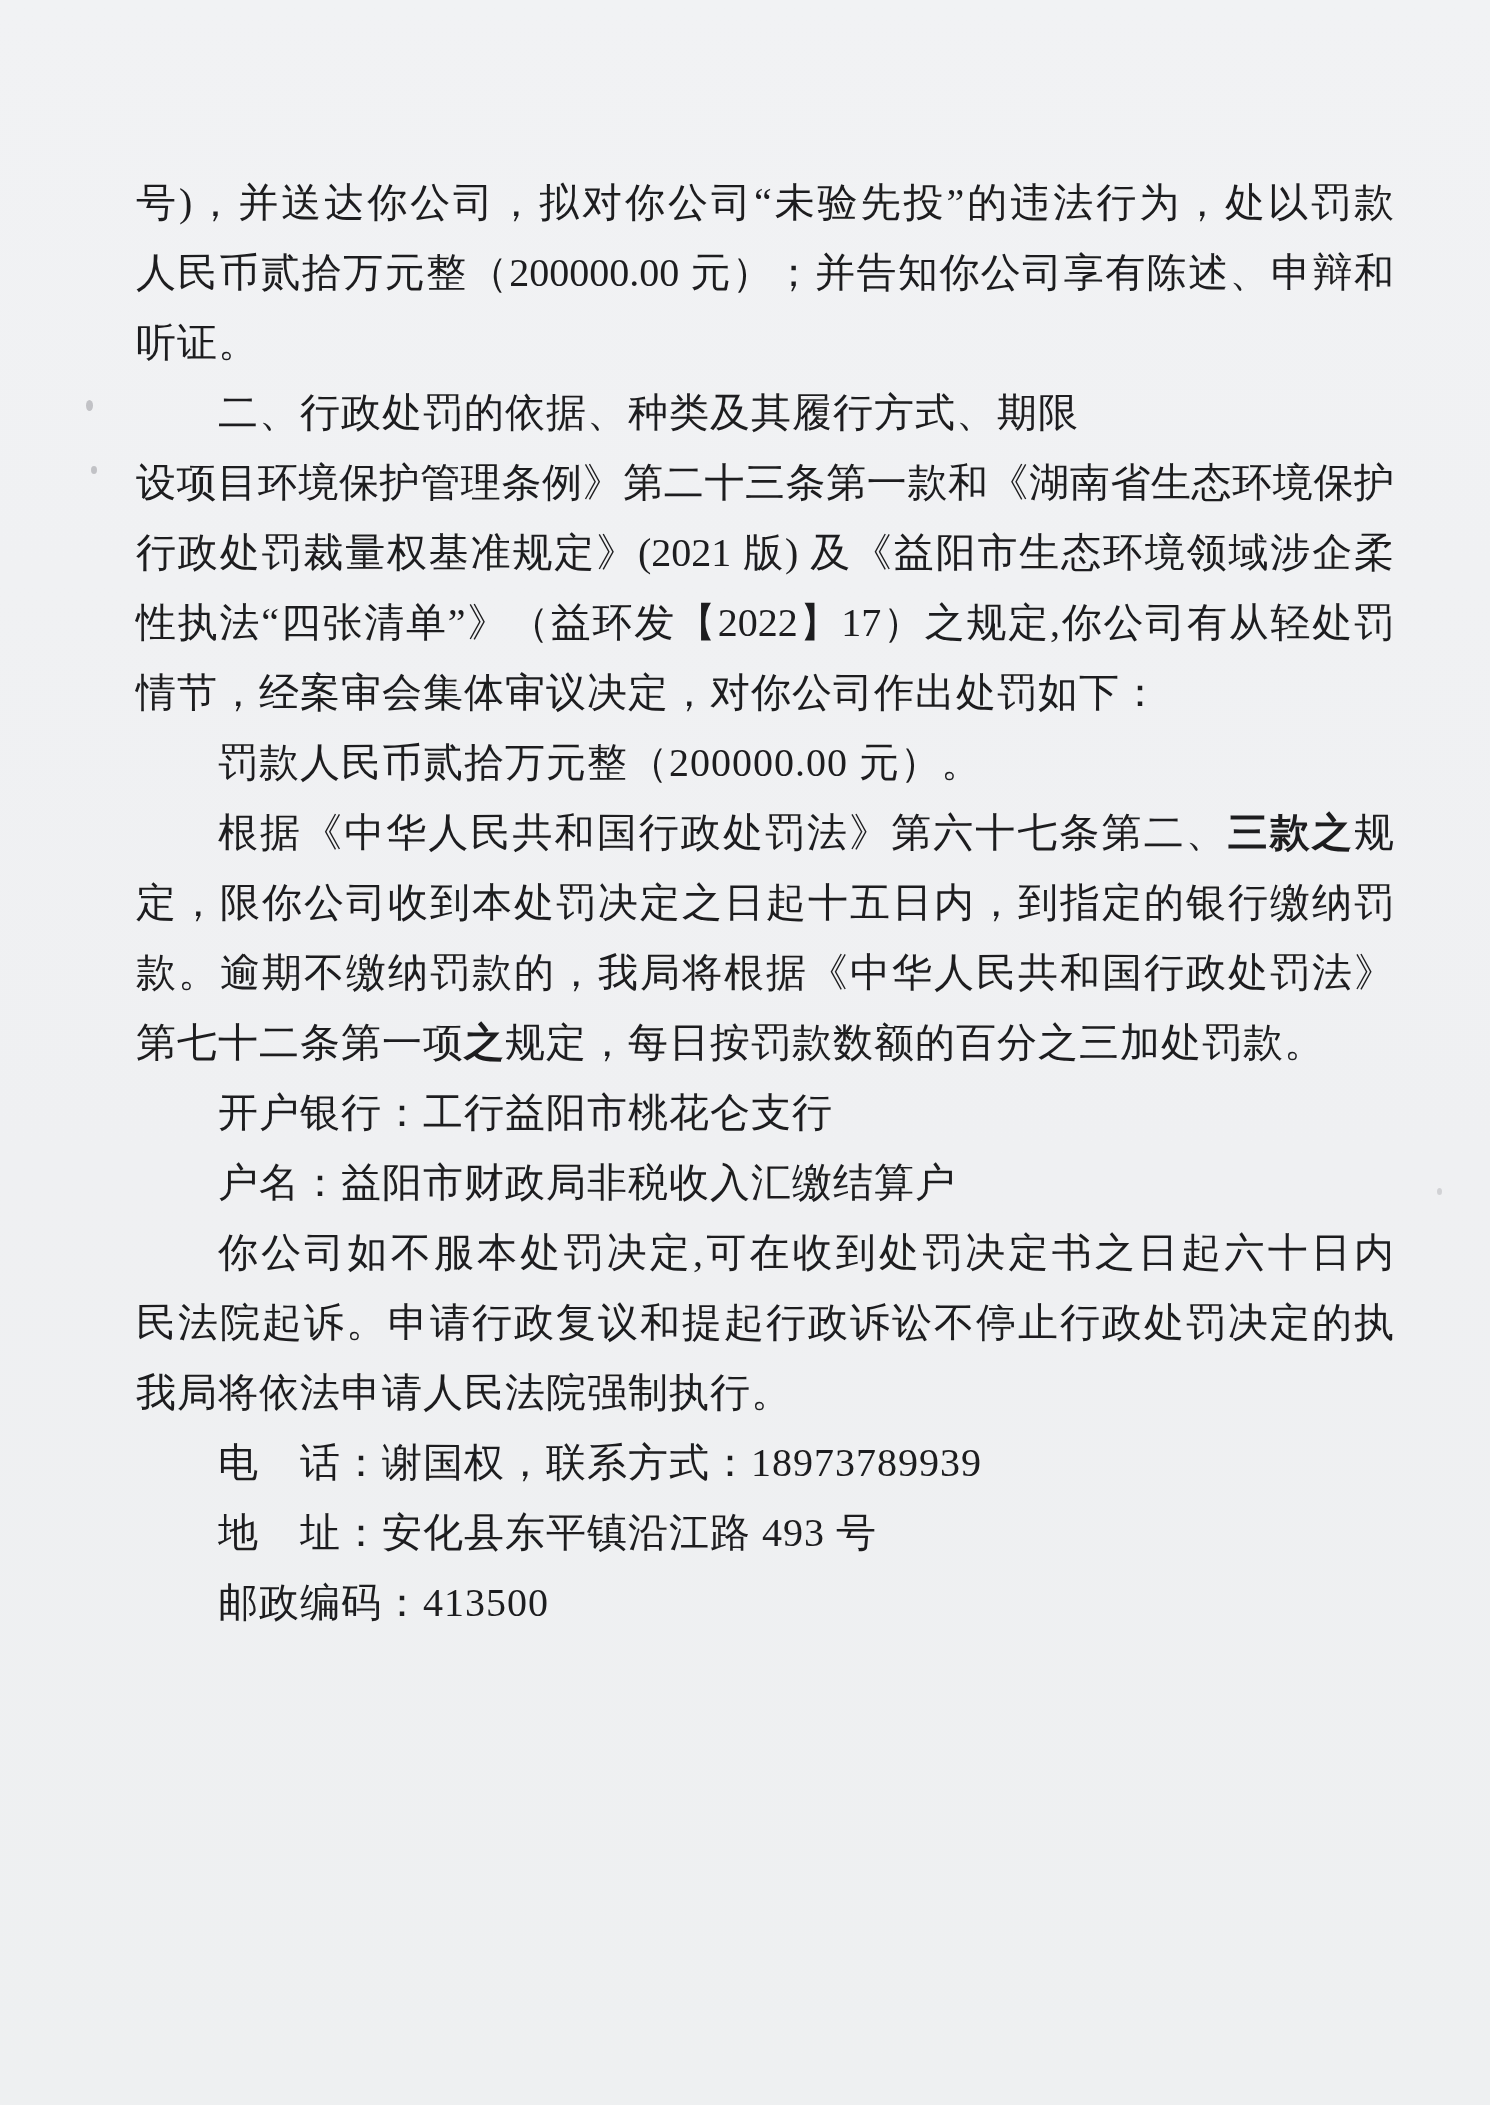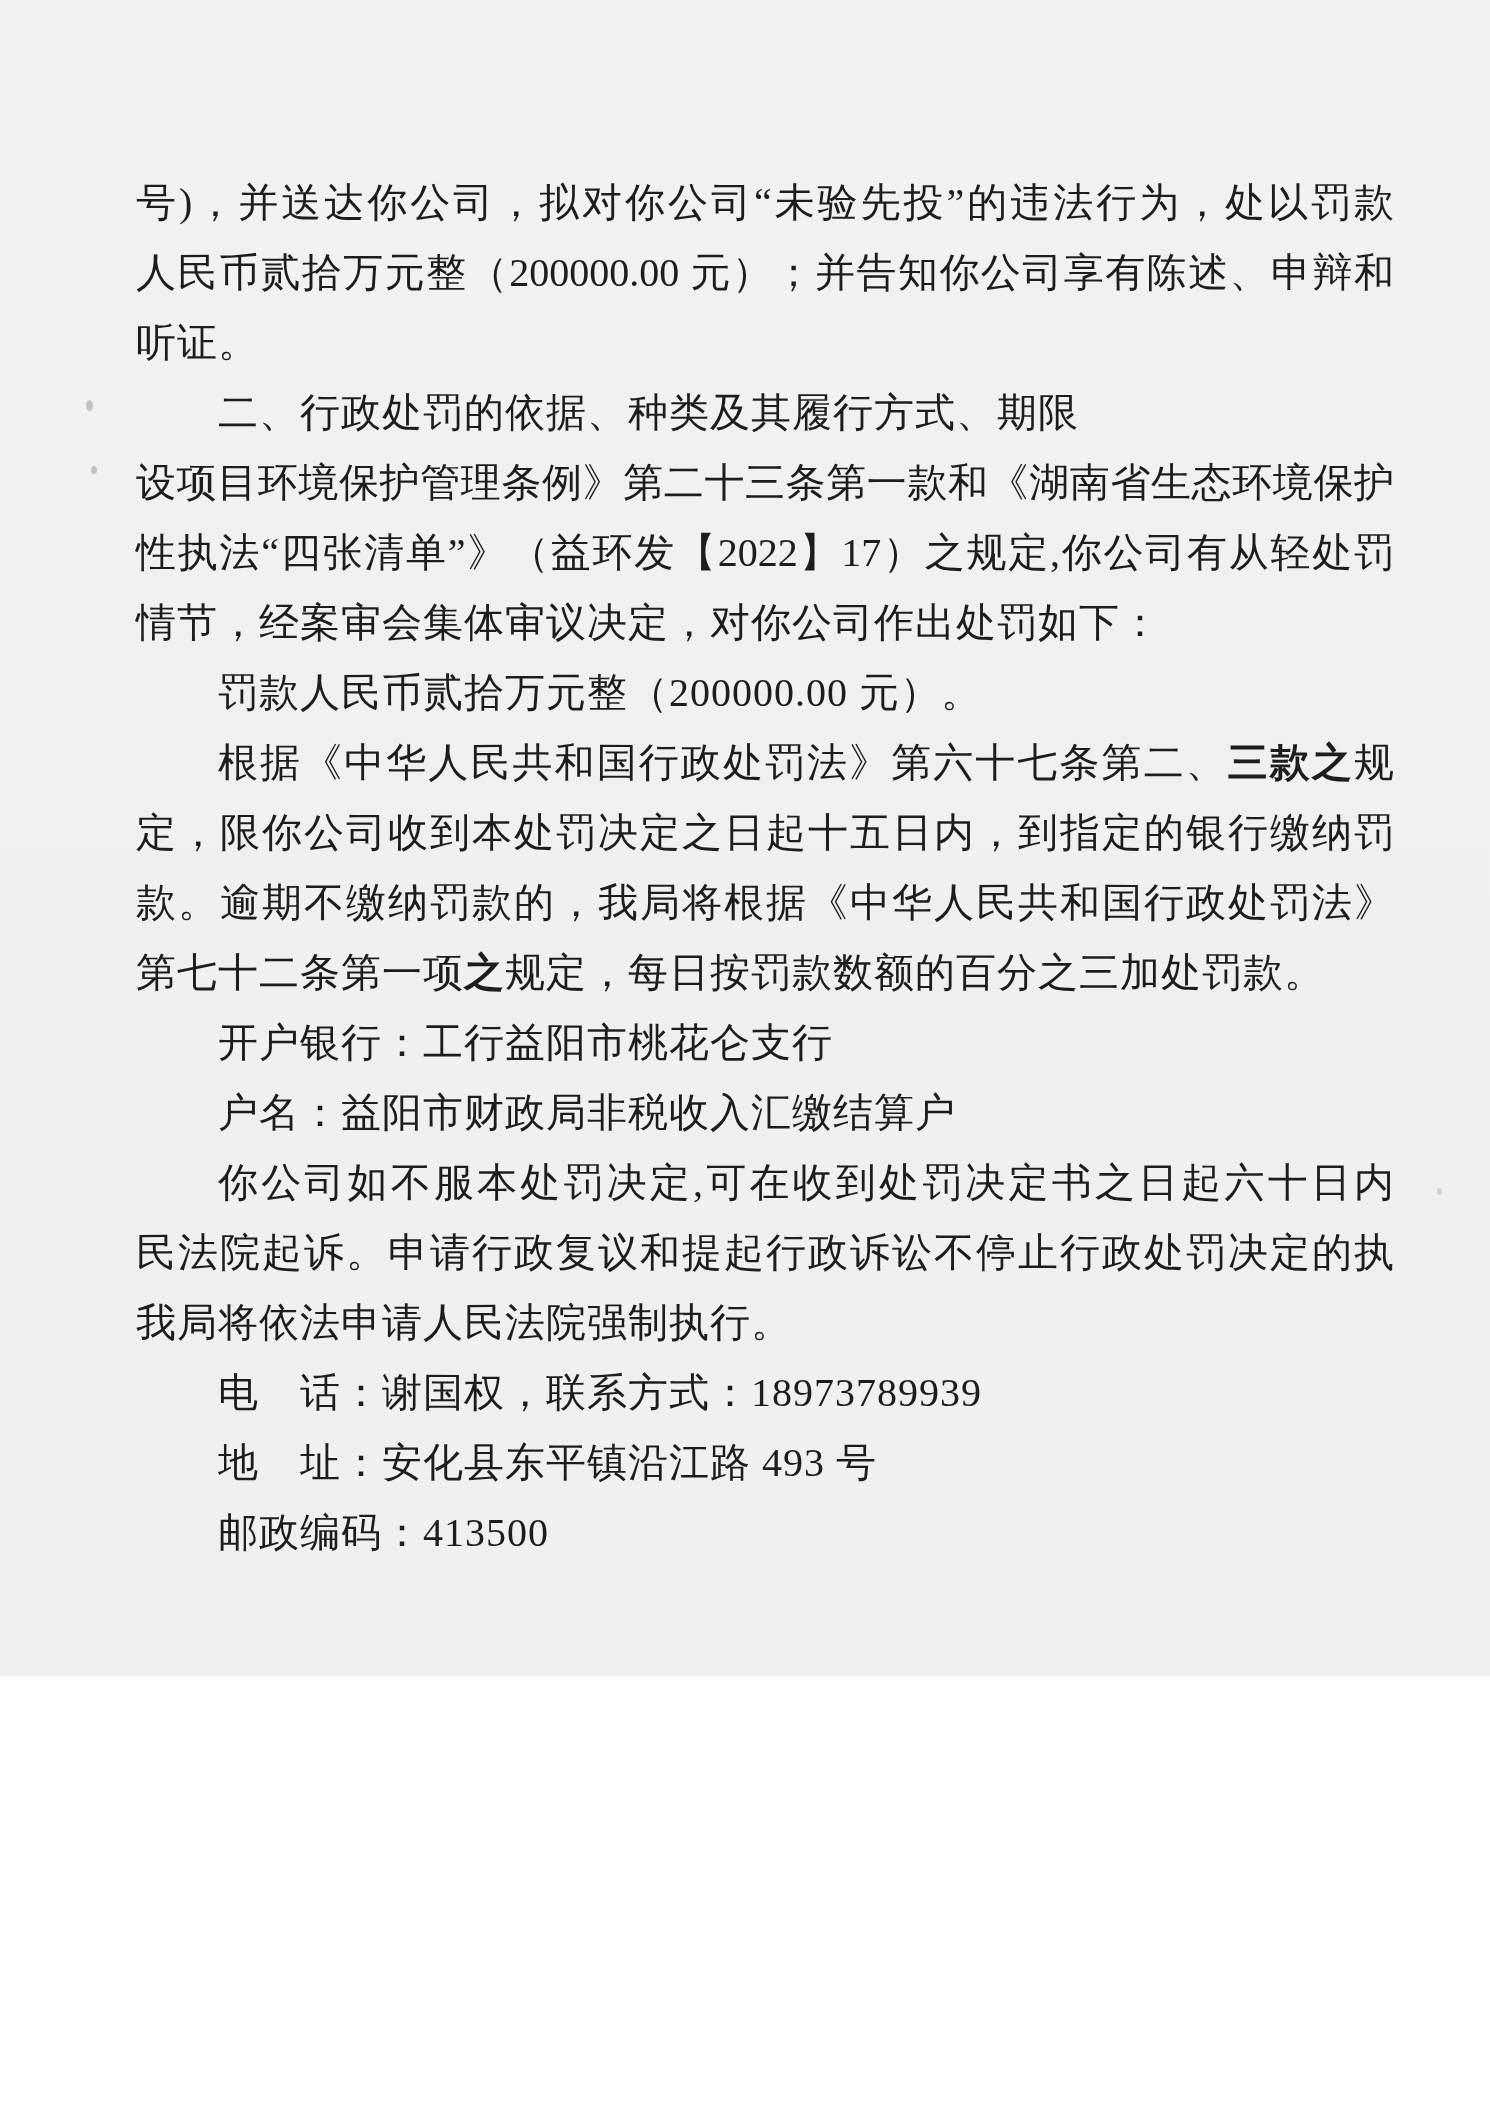--- a/index.html
+++ b/index.html
@@ -8,21 +8,21 @@
   }
   body {
     width: 1490px;
     height: 2105px;
     overflow: hidden;
     font-family: "Liberation Serif", "DejaVu Serif", serif;
   }
   .page {
     position: relative;
     width: 1490px;
-    height: 1676px;
+    height: 2105px;
     background: linear-gradient(180deg, #f1f2f4 0%, #eff0f2 55%, #eef0f1 100%);
   }
   .doc-body {
     position: absolute;
     left: 136px;
     top: 168px;
     width: 1258px;
   }
   .line {
     height: 70px;
@@ -58,20 +58,21 @@
 </head>
 <body>
 
 <div class="page" style="background-color: rgb(239, 240, 242); color: rgb(29, 29, 31);">
   <div class="doc-body">
       <div class="line fill"><span class="run">号)，并送达你公司，拟对你公司“未验先投”的违法行为，处以罚款</span></div>
       <div class="line fill"><span class="run">人民币贰拾万元整（200000.00 元）；并告知你公司享有陈述、申辩和</span></div>
       <div class="line"><span class="run">听证。</span></div>
       <div class="line indent"><span class="run">二、行政处罚的依据、种类及其履行方式、期限</span></div>
       <div class="line fill"><span class="run">设项目环境保护管理条例》第二十三条第一款和《湖南省生态环境保护</span></div>
+      <div class="line fill"><span class="run">行政处罚裁量权基准规定》(2021 版) 及《益阳市生态环境领域涉企柔</span></div>
       <div class="line fill"><span class="run">性执法“四张清单”》（益环发【2022】17）之规定,你公司有从轻处罚</span></div>
       <div class="line"><span class="run">情节，经案审会集体审议决定，对你公司作出处罚如下：</span></div>
       <div class="line indent"><span class="run">罚款人民币贰拾万元整（200000.00 元）。</span></div>
       <div class="line indent fill"><span class="run">根据《中华人民共和国行政处罚法》第六十七条第二、</span><span class="run bold">三款之</span><span class="run">规</span></div>
       <div class="line fill"><span class="run">定，限你公司收到本处罚决定之日起十五日内，到指定的银行缴纳罚</span></div>
       <div class="line fill"><span class="run">款。逾期不缴纳罚款的，我局将根据《中华人民共和国行政处罚法》</span></div>
       <div class="line"><span class="run">第七十二条第一项</span><span class="run bold">之</span><span class="run">规定，每日按罚款数额的百分之三加处罚款。</span></div>
       <div class="line indent"><span class="run">开户银行：工行益阳市桃花仑支行</span></div>
       <div class="line indent"><span class="run">户名：益阳市财政局非税收入汇缴结算户</span></div>
       <div class="line indent fill"><span class="run">你公司如不服本处罚决定,可在收到处罚决定书之日起六十日内</span></div>

